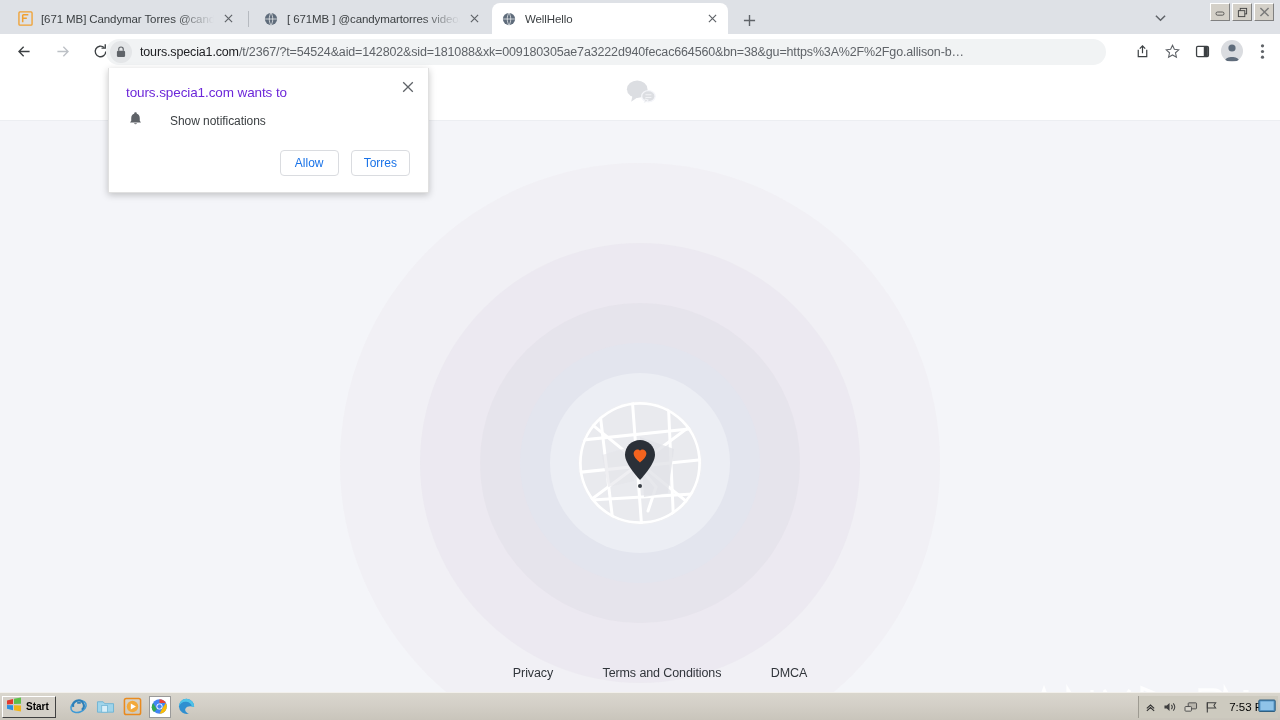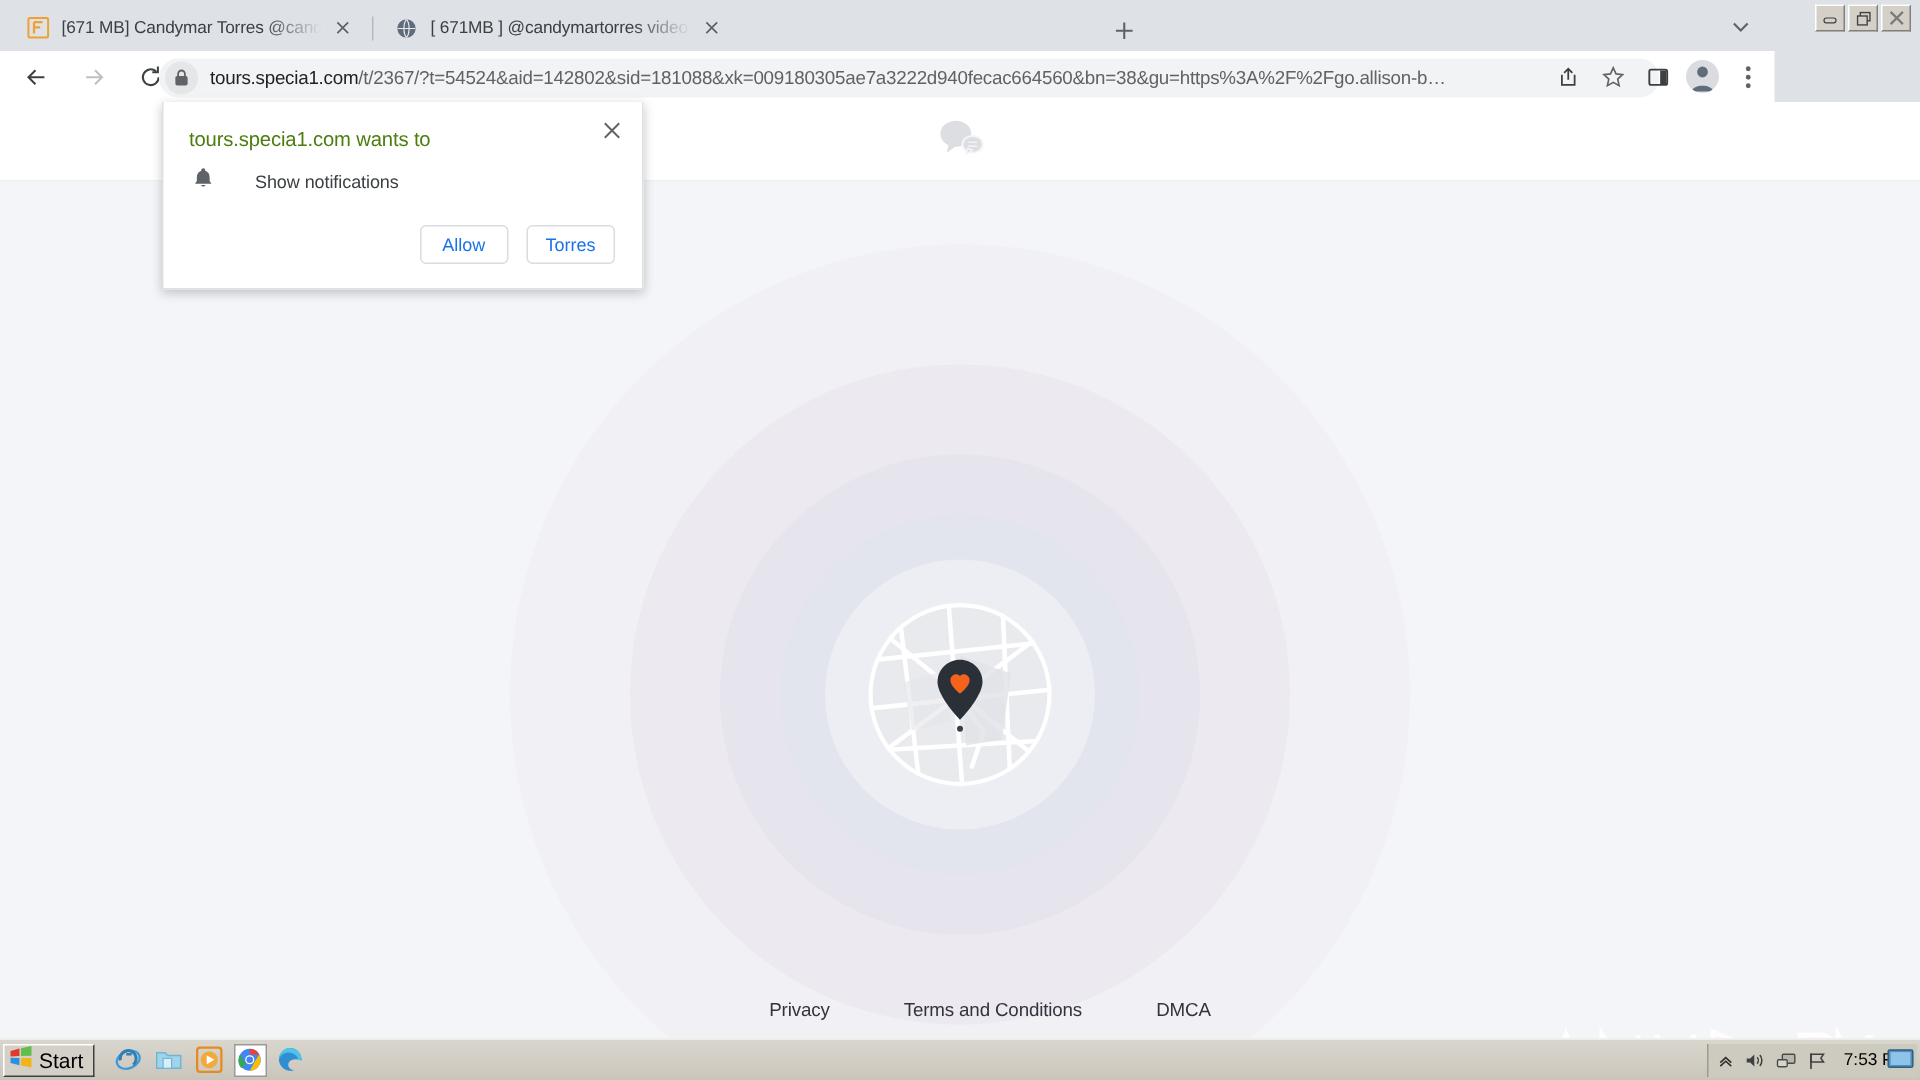--- a/index.html
+++ b/index.html
@@ -84,21 +84,21 @@
     border-right-color: #808080;
     border-bottom-color: #808080;
     display: flex; align-items: center; justify-content: center;
     color: #303030;
     font-size: 10px;
   }
 
   
   .toolbar {
     position: absolute; left: 0; top: 34px;
-    width: 1183px; height: 34px;
+    width: 1280px; height: 34px;
     background: #ffffff;
     display: flex; align-items: center;
   }
   .nav-btn {
     width: 28px; height: 28px;
     margin-left: 8px;
     display: flex; align-items: center; justify-content: center;
   }
   .omnibox {
     position: absolute; left: 106px; top: 5px;
@@ -204,21 +204,21 @@
     position: absolute; left: 108px; top: 68px;
     width: 321px; height: 125px;
     background: #ffffff;
     border: 1px solid #e0e0e0;
     border-top: none;
     box-shadow: 0 2px 7px rgba(0,0,0,0.22);
     z-index: 40;
   }
   .perm-title {
     position: absolute; left: 17px; top: 17px;
-    font-size: 13.5px; color: #4d7c0f;
+    font-size: 13.5px; color: #6d28d9;
     letter-spacing: -0.1px;
   }
   .perm-close {
     position: absolute; right: 9px; top: 8px;
     width: 22px; height: 22px;
     display: flex; align-items: center; justify-content: center;
     color: #5f6368; font-size: 15px;
   }
   .perm-row {
     position: absolute; left: 20px; top: 43px;
@@ -258,21 +258,21 @@
     height: 22px;
     background: #d4d0c8;
     border: 1px solid #ffffff;
     border-right-color: #404040;
     border-bottom-color: #404040;
     display: flex; align-items: center;
     padding: 0 6px 0 3px;
     gap: 4px;
   }
   .start-label {
-    font-size: 14px; font-weight: normal; color: #000;
+    font-size: 10px; font-weight: bold; color: #000;
     font-family: "Liberation Sans", sans-serif;
   }
   .quicklaunch {
     display: flex; align-items: center; gap: 5px;
     margin-left: 12px;
   }
   .ql-icon {
     width: 22px; height: 22px;
     display: flex; align-items: center; justify-content: center;
   }
@@ -330,20 +330,34 @@
         </svg>
       </span>
       <span class="tab-title">[ 671MB ] @candymartorres videos</span>
       <span class="tab-close">
         <svg width="9" height="9" viewBox="0 0 10 10">
             <path d="M1 1 L9 9 M9 1 L1 9" stroke="#5f6368" stroke-width="1.3"></path>
           </svg>
       </span>
     </div>
 
+    <div class="tab active" style="left:492px; width:236px;">
+      <span class="tab-favicon">
+        <svg width="14" height="14" viewBox="0 0 16 16">
+          <circle cx="8" cy="8" r="7" fill="#5f6c7b"></circle>
+          <path d="M1.3 8 H14.7 M8 1.1 C5.4 4 5.4 12 8 14.9 M8 1.1 C10.6 4 10.6 12 8 14.9" stroke="#e8eaed" stroke-width="0.9" fill="none"></path>
+        </svg>
+      </span>
+      <span class="tab-title">WellHello</span>
+      <span class="tab-close">
+        <svg width="9" height="9" viewBox="0 0 10 10">
+            <path d="M1 1 L9 9 M9 1 L1 9" stroke="#5f6368" stroke-width="1.3"></path>
+          </svg>
+      </span>
+    </div>
 
     <div class="newtab">
       <svg width="13" height="13" viewBox="0 0 14 14">
           <path d="M7 1 V13 M1 7 H13" stroke="#5f6368" stroke-width="1.5"></path>
         </svg>
     </div>
 
     <div class="tablist-chevron">
       <svg width="11" height="8" viewBox="0 0 12 8">
           <path d="M1 1.5 L6 6.5 L11 1.5" stroke="#5f6368" stroke-width="1.6" fill="none"></path>

